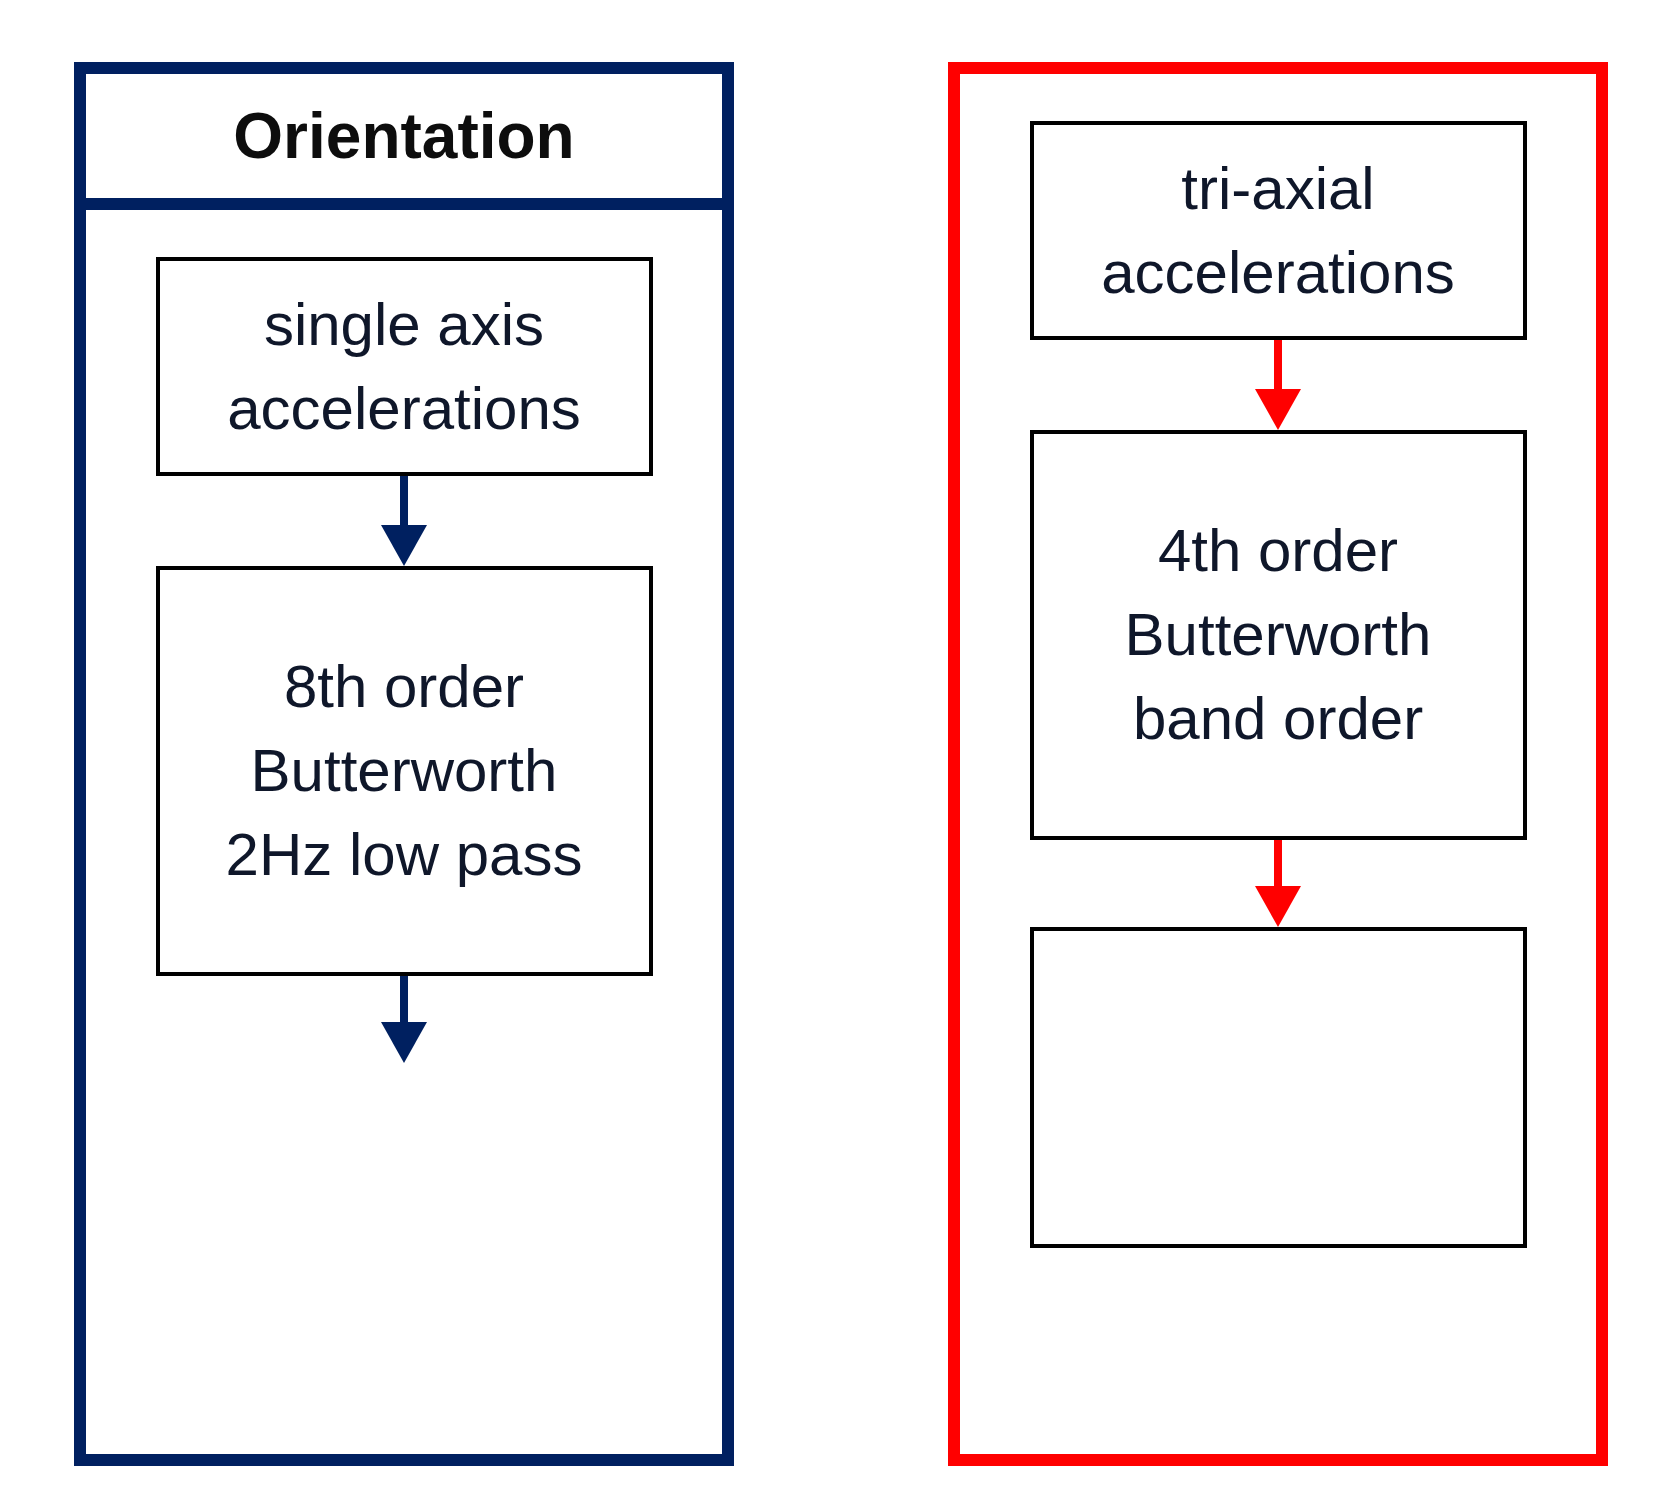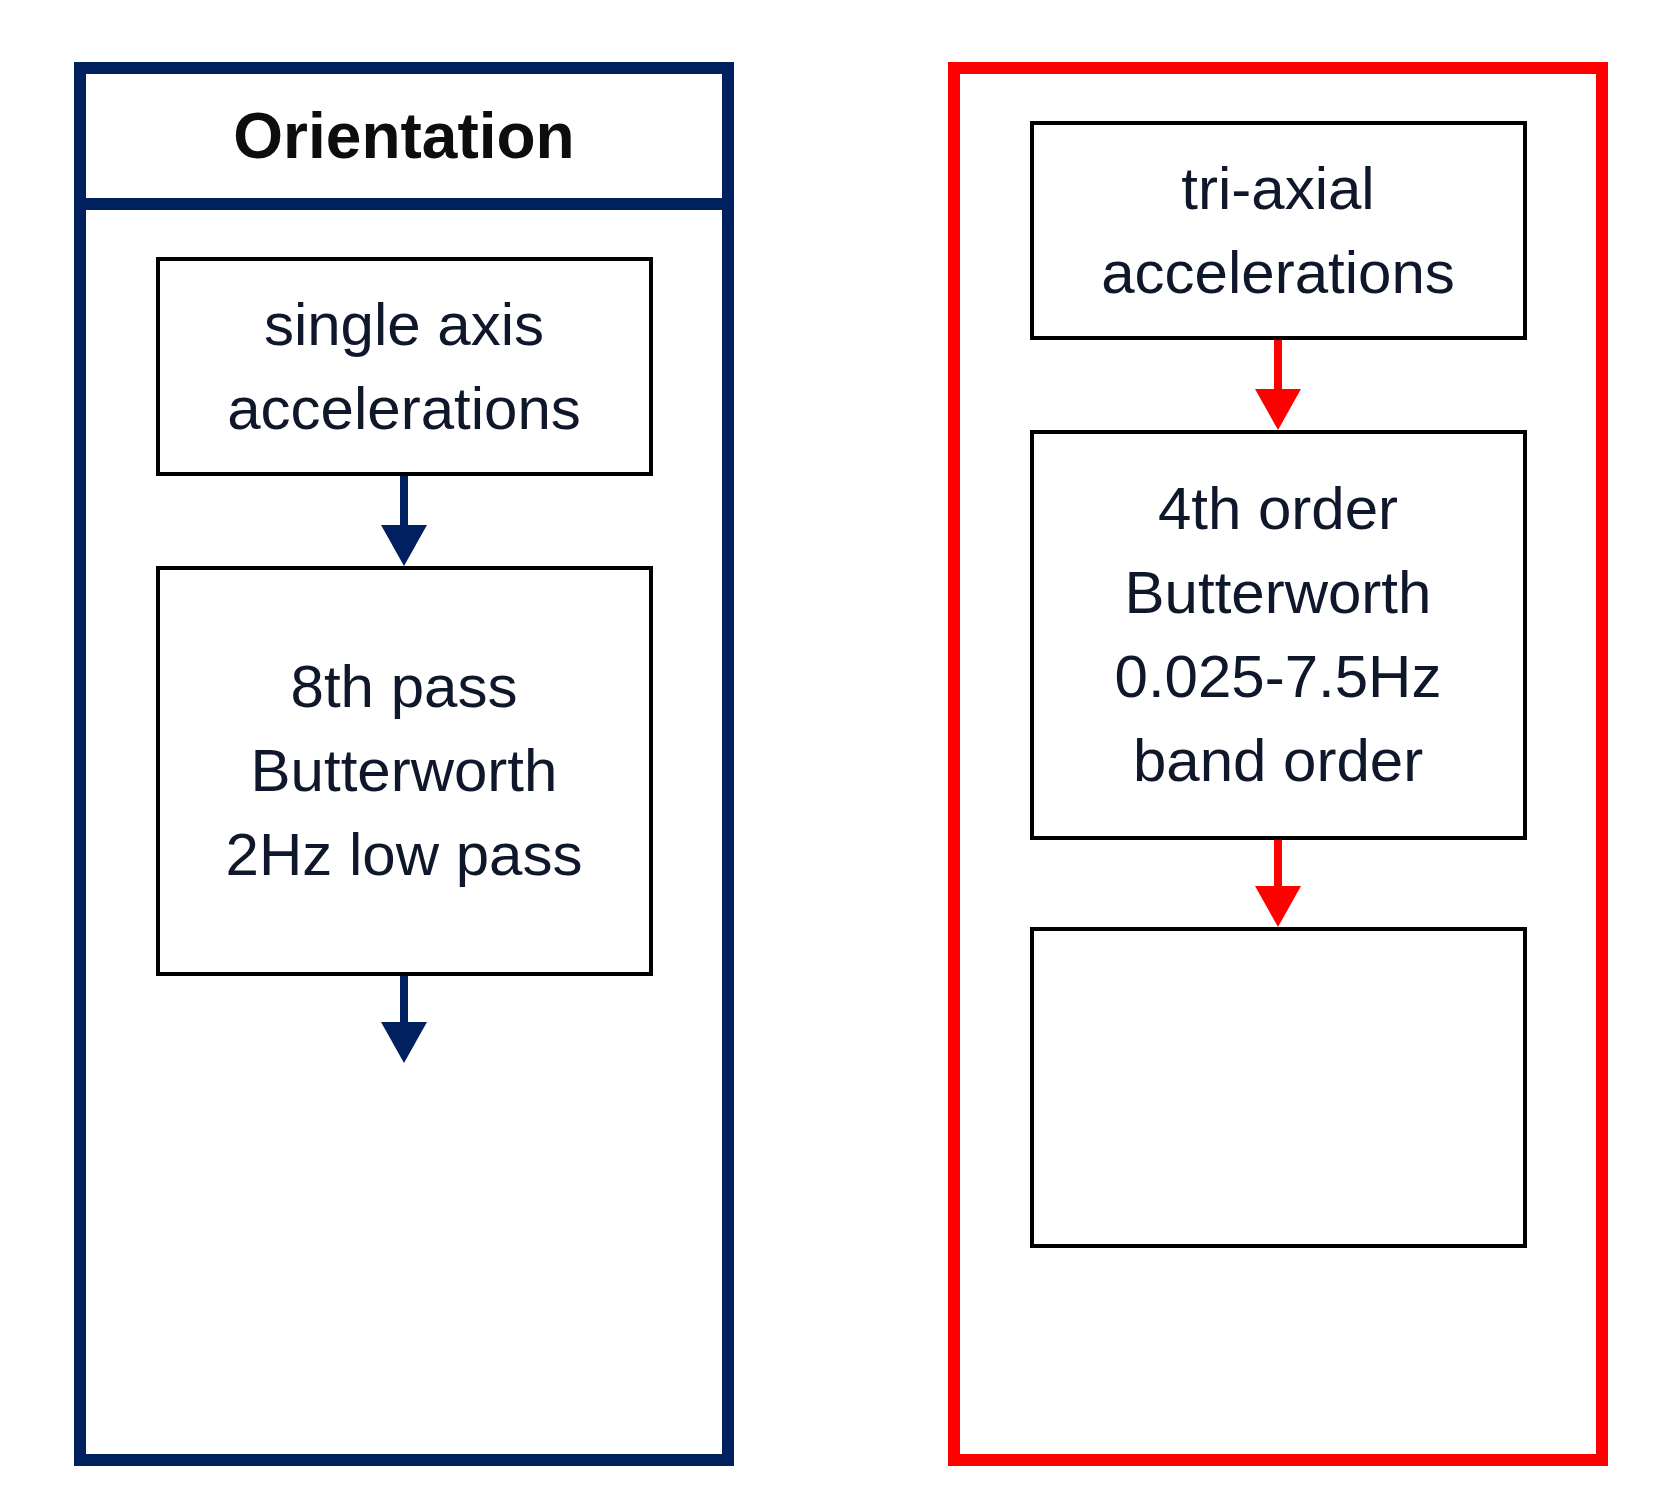--- a/index.html
+++ b/index.html
@@ -105,21 +105,21 @@
         <div class="node-line">single axis</div>
         <div class="node-line">accelerations</div>
       </div>
 
       <div class="arrow arrow--gap1">
         <span class="arrow-stem"></span>
         <span class="arrow-head"></span>
       </div>
 
       <div class="node node--filter">
-        <div class="node-line">8th pass</div>
+        <div class="node-line">8th order</div>
         <div class="node-line">Butterworth</div>
         <div class="node-line">2Hz low pass</div>
       </div>
 
       <div class="arrow arrow--gap2">
         <span class="arrow-stem"></span>
         <span class="arrow-head"></span>
       </div>
 
 
@@ -135,21 +135,20 @@
       </div>
 
       <div class="arrow arrow--gap1">
         <span class="arrow-stem"></span>
         <span class="arrow-head"></span>
       </div>
 
       <div class="node node--filter">
         <div class="node-line">4th order</div>
         <div class="node-line">Butterworth</div>
-        <div class="node-line">0.025-7.5Hz</div>
         <div class="node-line">band order</div>
       </div>
 
       <div class="arrow arrow--gap2">
         <span class="arrow-stem"></span>
         <span class="arrow-head"></span>
       </div>
 
       <div class="node node--output">
       </div>

